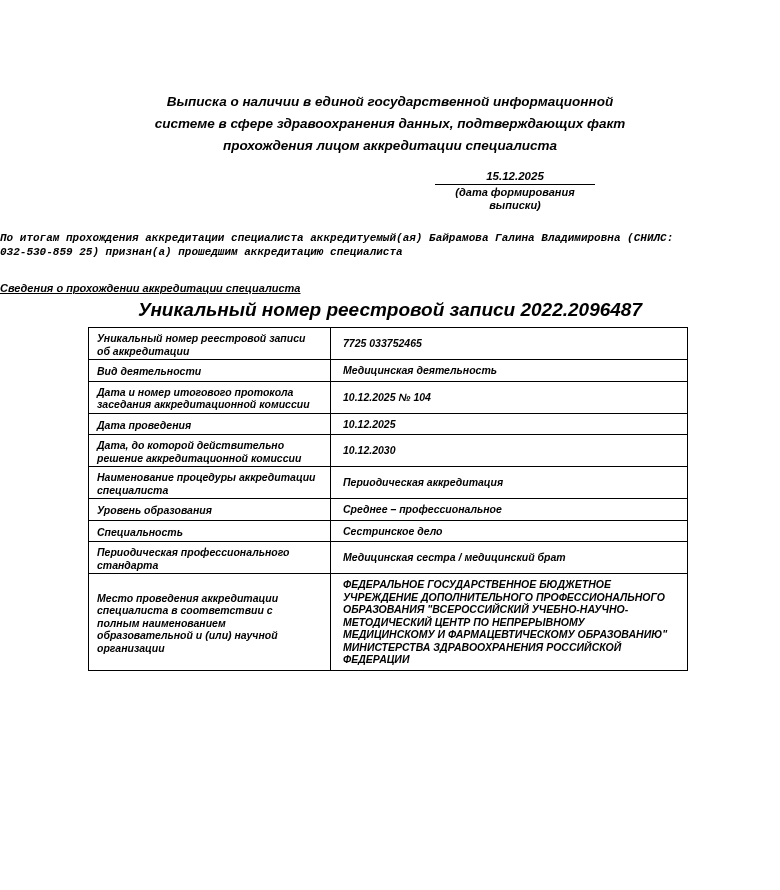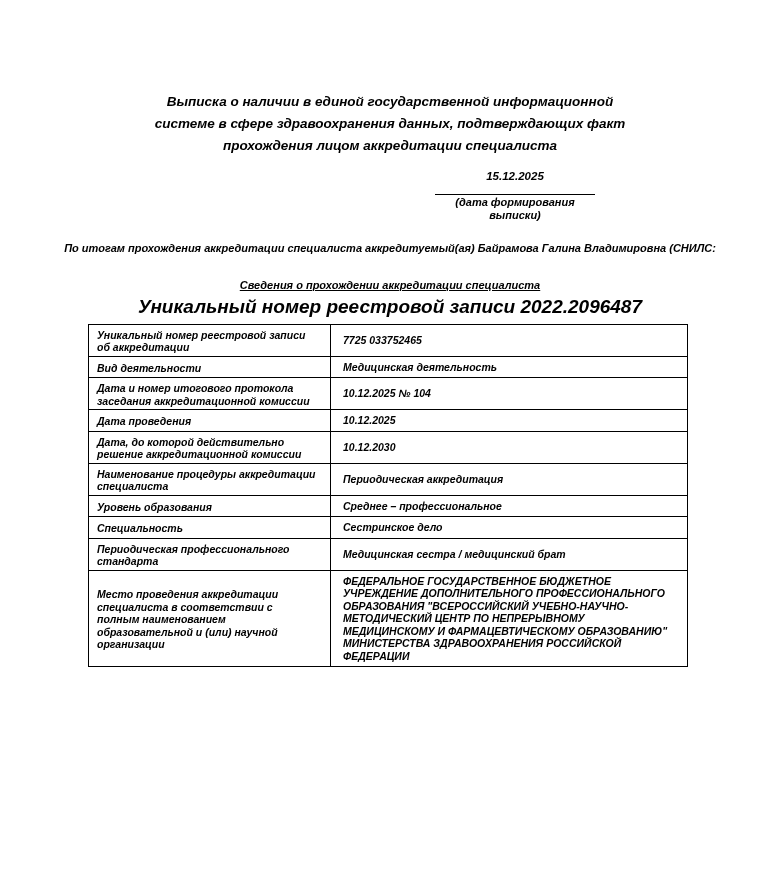--- a/index.html
+++ b/index.html
@@ -29,37 +29,37 @@
     line-height: 22px;
   }
   .date-block {
     width: 160px;
     margin: 13px 0 0 435px;
     text-align: center;
   }
   .date-value {
     font-size: 11.5px;
     line-height: 13px;
-    padding-bottom: 11px;
+    padding-bottom: 1px;
     border-bottom: 1.5px solid #000;
   }
   .date-caption {
     font-size: 11px;
     line-height: 13px;
     padding-top: 1px;
   }
   .intro {
     margin-top: 20px;
-    text-align: center;
+    text-align: left;
     font-size: 11px;
     line-height: 13.5px;
+    font-family: Liberation Mono, monospace;
   }
   .section-heading {
     margin-top: 23px;
-    text-align: center;
     font-size: 11px;
     line-height: 13px;
     text-decoration: underline;
   }
   .registry-heading {
     margin-top: 6px;
     text-align: center;
     font-size: 19px;
     line-height: 18px;
   }
@@ -97,20 +97,21 @@
     <div>прохождения лицом аккредитации специалиста</div>
   </div>
 
   <div class="date-block">
     <div class="date-value">15.12.2025</div>
     <div class="date-caption">(дата формирования выписки)</div>
   </div>
 
   <div class="intro">
     <div>По итогам прохождения аккредитации специалиста аккредитуемый(ая) Байрамова Галина Владимировна (СНИЛС:</div>
+    <div>032-530-859 25) признан(а) прошедшим аккредитацию специалиста</div>
   </div>
 
   <div class="section-heading">Сведения о прохождении аккредитации специалиста</div>
 
   <div class="registry-heading">Уникальный номер реестровой записи 2022.2096487</div>
 
   <table class="acc-table">
     <tbody id="acc-table-body">
         <tr>
           <td class="label-cell">Уникальный номер реестровой записи об аккредитации</td>

